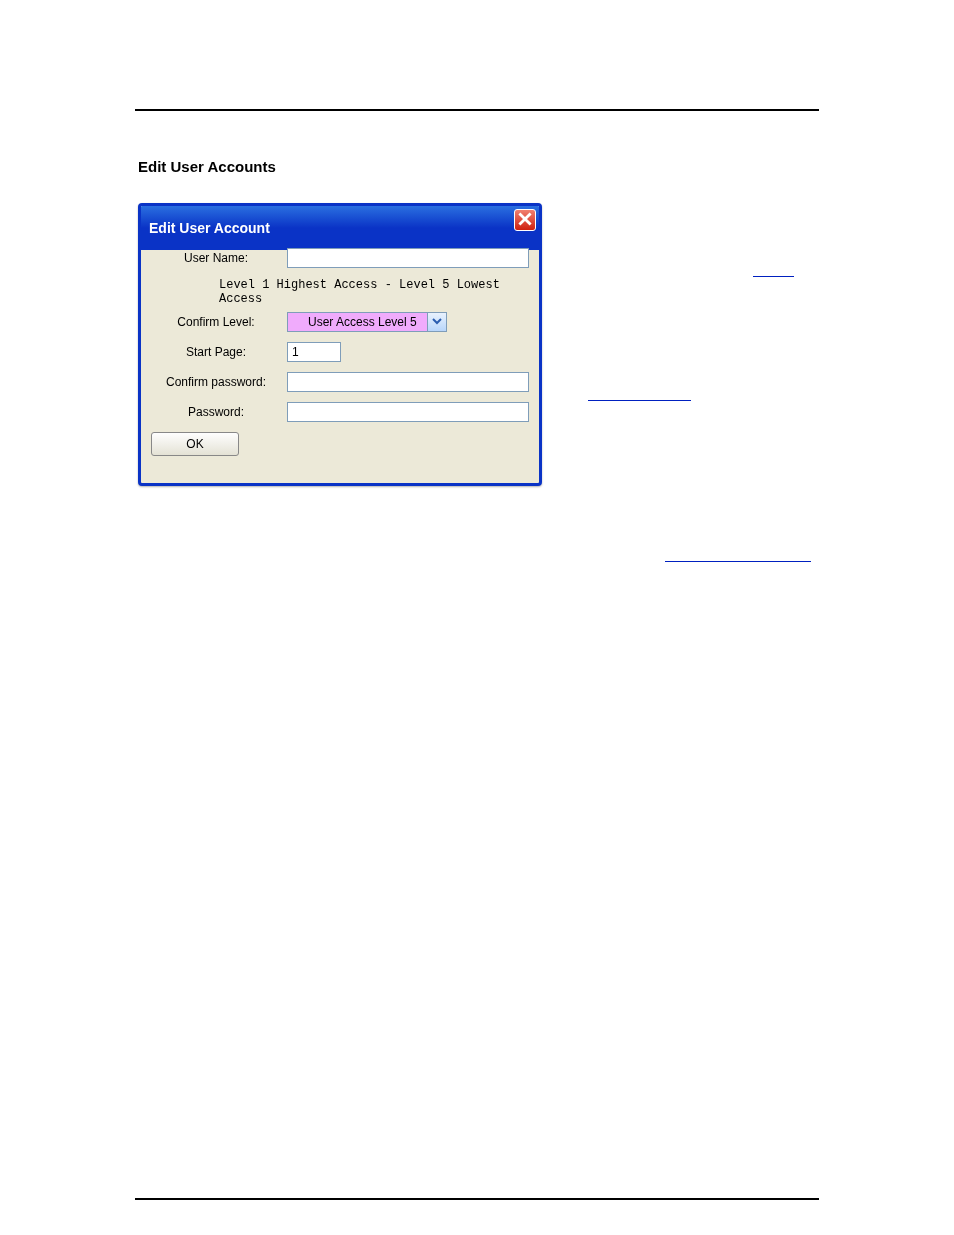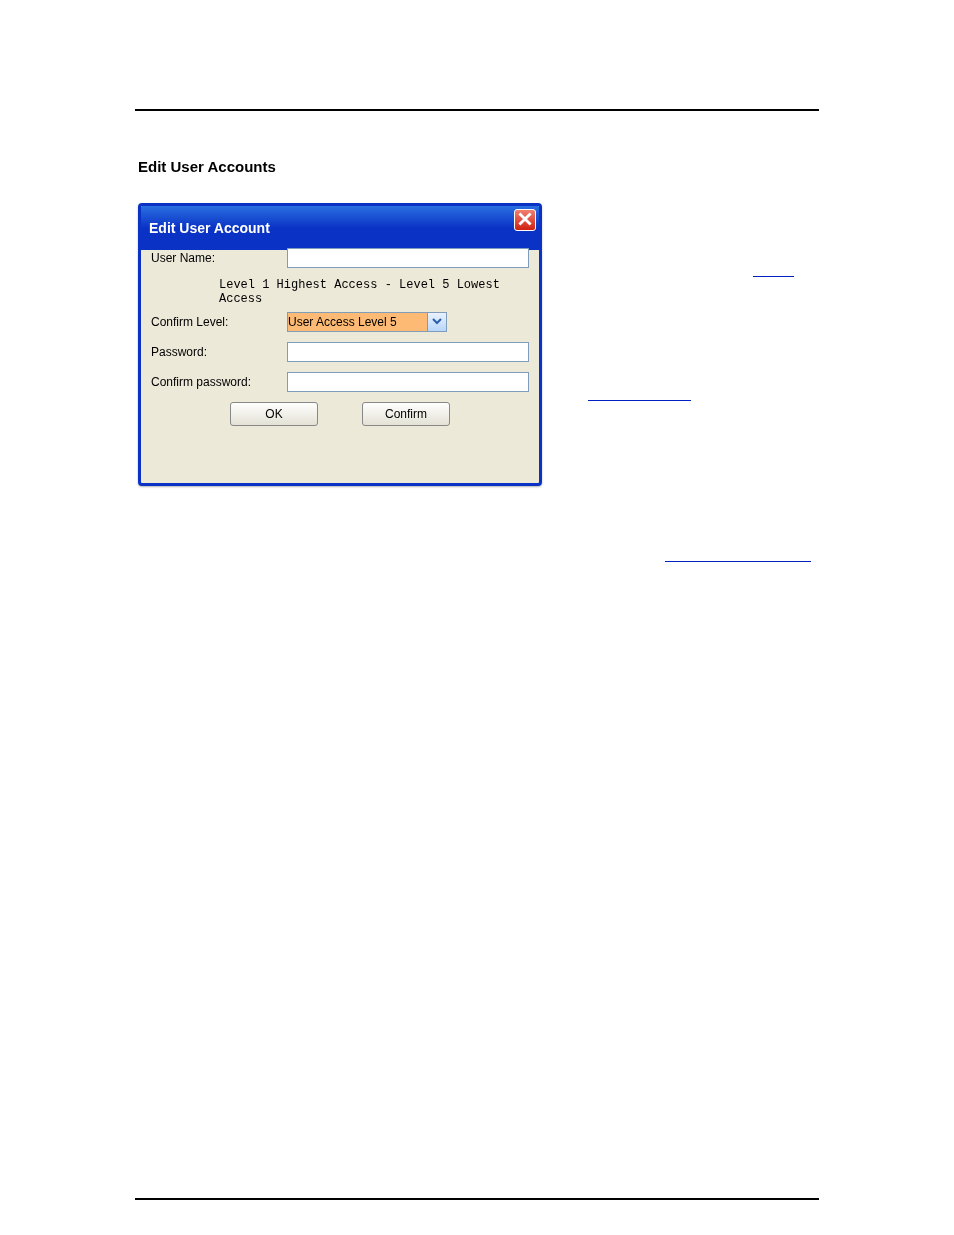--- a/index.html
+++ b/index.html
@@ -90,21 +90,21 @@
     color: #000;
   }
   .row {
     display: flex;
     align-items: center;
     margin-bottom: 10px;
   }
   .row.help { margin-bottom: 6px; font-family: Liberation Mono, monospace; }
   .label {
     width: 130px;
-    text-align: left;
+    text-align: center;
     padding-right: 6px;
   }
   .help-text {
     padding-left: 68px;
   }
   .field-text, .field-pass {
     flex: 1;
     height: 20px;
     background: #fff;
     border: 1px solid #7f9db9;
@@ -119,44 +119,45 @@
     background: #fff;
     border: 1px solid #7f9db9;
     box-sizing: border-box;
     padding: 0 4px;
     font-family: Tahoma, Arial, sans-serif;
     font-size: 12px;
   }
   .select-wrap {
     width: 160px;
     height: 20px;
-    background: #fdba74;
+    background: #f0abfc;
     border: 1px solid #7f9db9;
     box-sizing: border-box;
     display: flex;
     align-items: center;
     justify-content: space-between;
-    padding-left: 0;
+    padding-left: 20px;
     text-align: center;
   }
   .select-arrow {
     width: 18px;
     height: 18px;
     background: linear-gradient(to bottom, #e9f2fd, #b8d6fb);
     border-left: 1px solid #7f9db9;
     display: flex;
     align-items: center;
     justify-content: center;
   }
   .select-arrow svg { width: 10px; height: 10px; }
   .btnrow {
     display: flex;
     justify-content: center;
     gap: 44px;
     margin-top: 4px;
+    flex-direction: column;
   }
   .winbtn {
     width: 86px;
     height: 22px;
     background: linear-gradient(to bottom, #fefefe, #e4e2d5);
     border: 1px solid #888;
     border-radius: 3px;
     font-family: Tahoma, Arial, sans-serif;
     font-size: 12px;
     display: flex;
@@ -214,28 +215,32 @@
           <div class="select-arrow">
             <span>
               <svg viewBox="0 0 10 10">
                   <path d="M1 3 L5 7 L9 3" fill="none" stroke="#2a5db0" stroke-width="2"></path>
                 </svg>
             </span>
           </div>
         </div>
       </div>
 
+      <div class="row">
+        <div class="label">Start Page:</div>
+        <input type="text" class="field-small" value="1" style="">
+      </div>
+
+      <div class="row">
+        <div class="label">Confirm password:</div>
+        <input type="password" class="field-pass" value="" style="">
+      </div>
 
       <div class="row">
         <div class="label">Password:</div>
-        <input type="password" class="field-pass" value="" style="">
-      </div>
-
-      <div class="row">
-        <div class="label">Confirm password:</div>
         <input type="password" class="field-pass" value="" style="">
       </div>
 
       <div class="btnrow">
         <div class="winbtn">
           <span>OK</span>
         </div>
         <div class="winbtn">
           <span>Confirm</span>
         </div>

